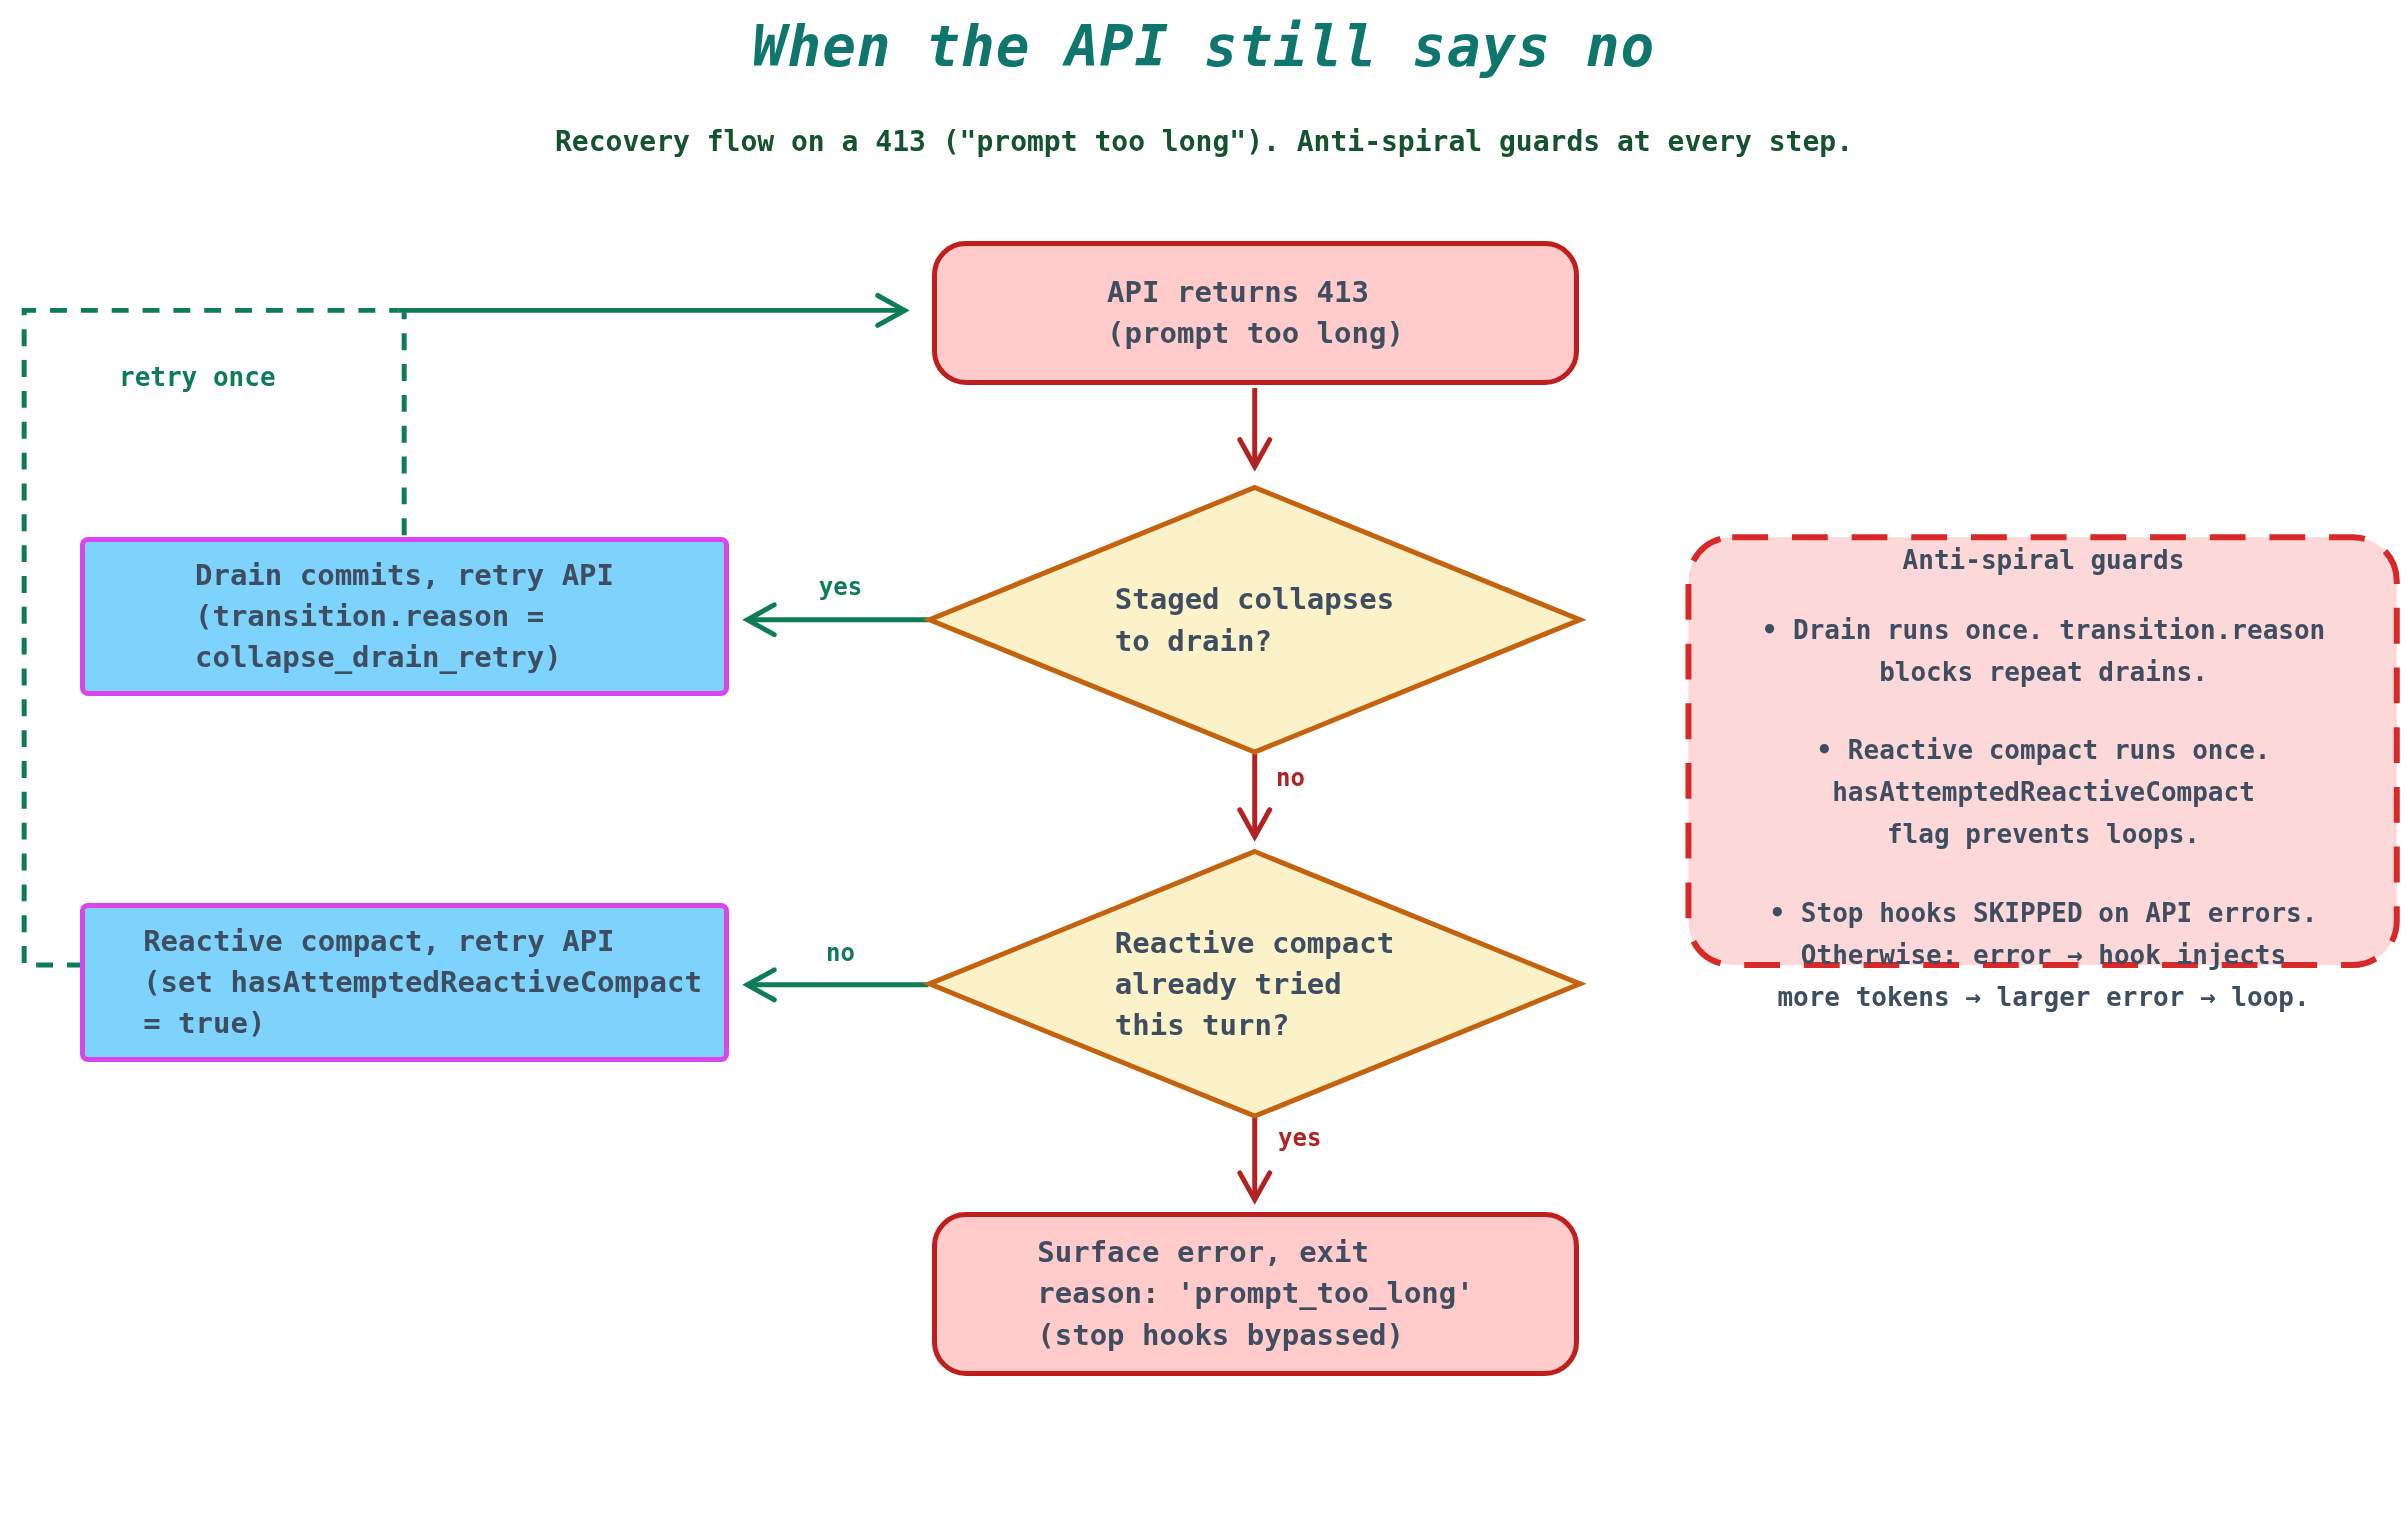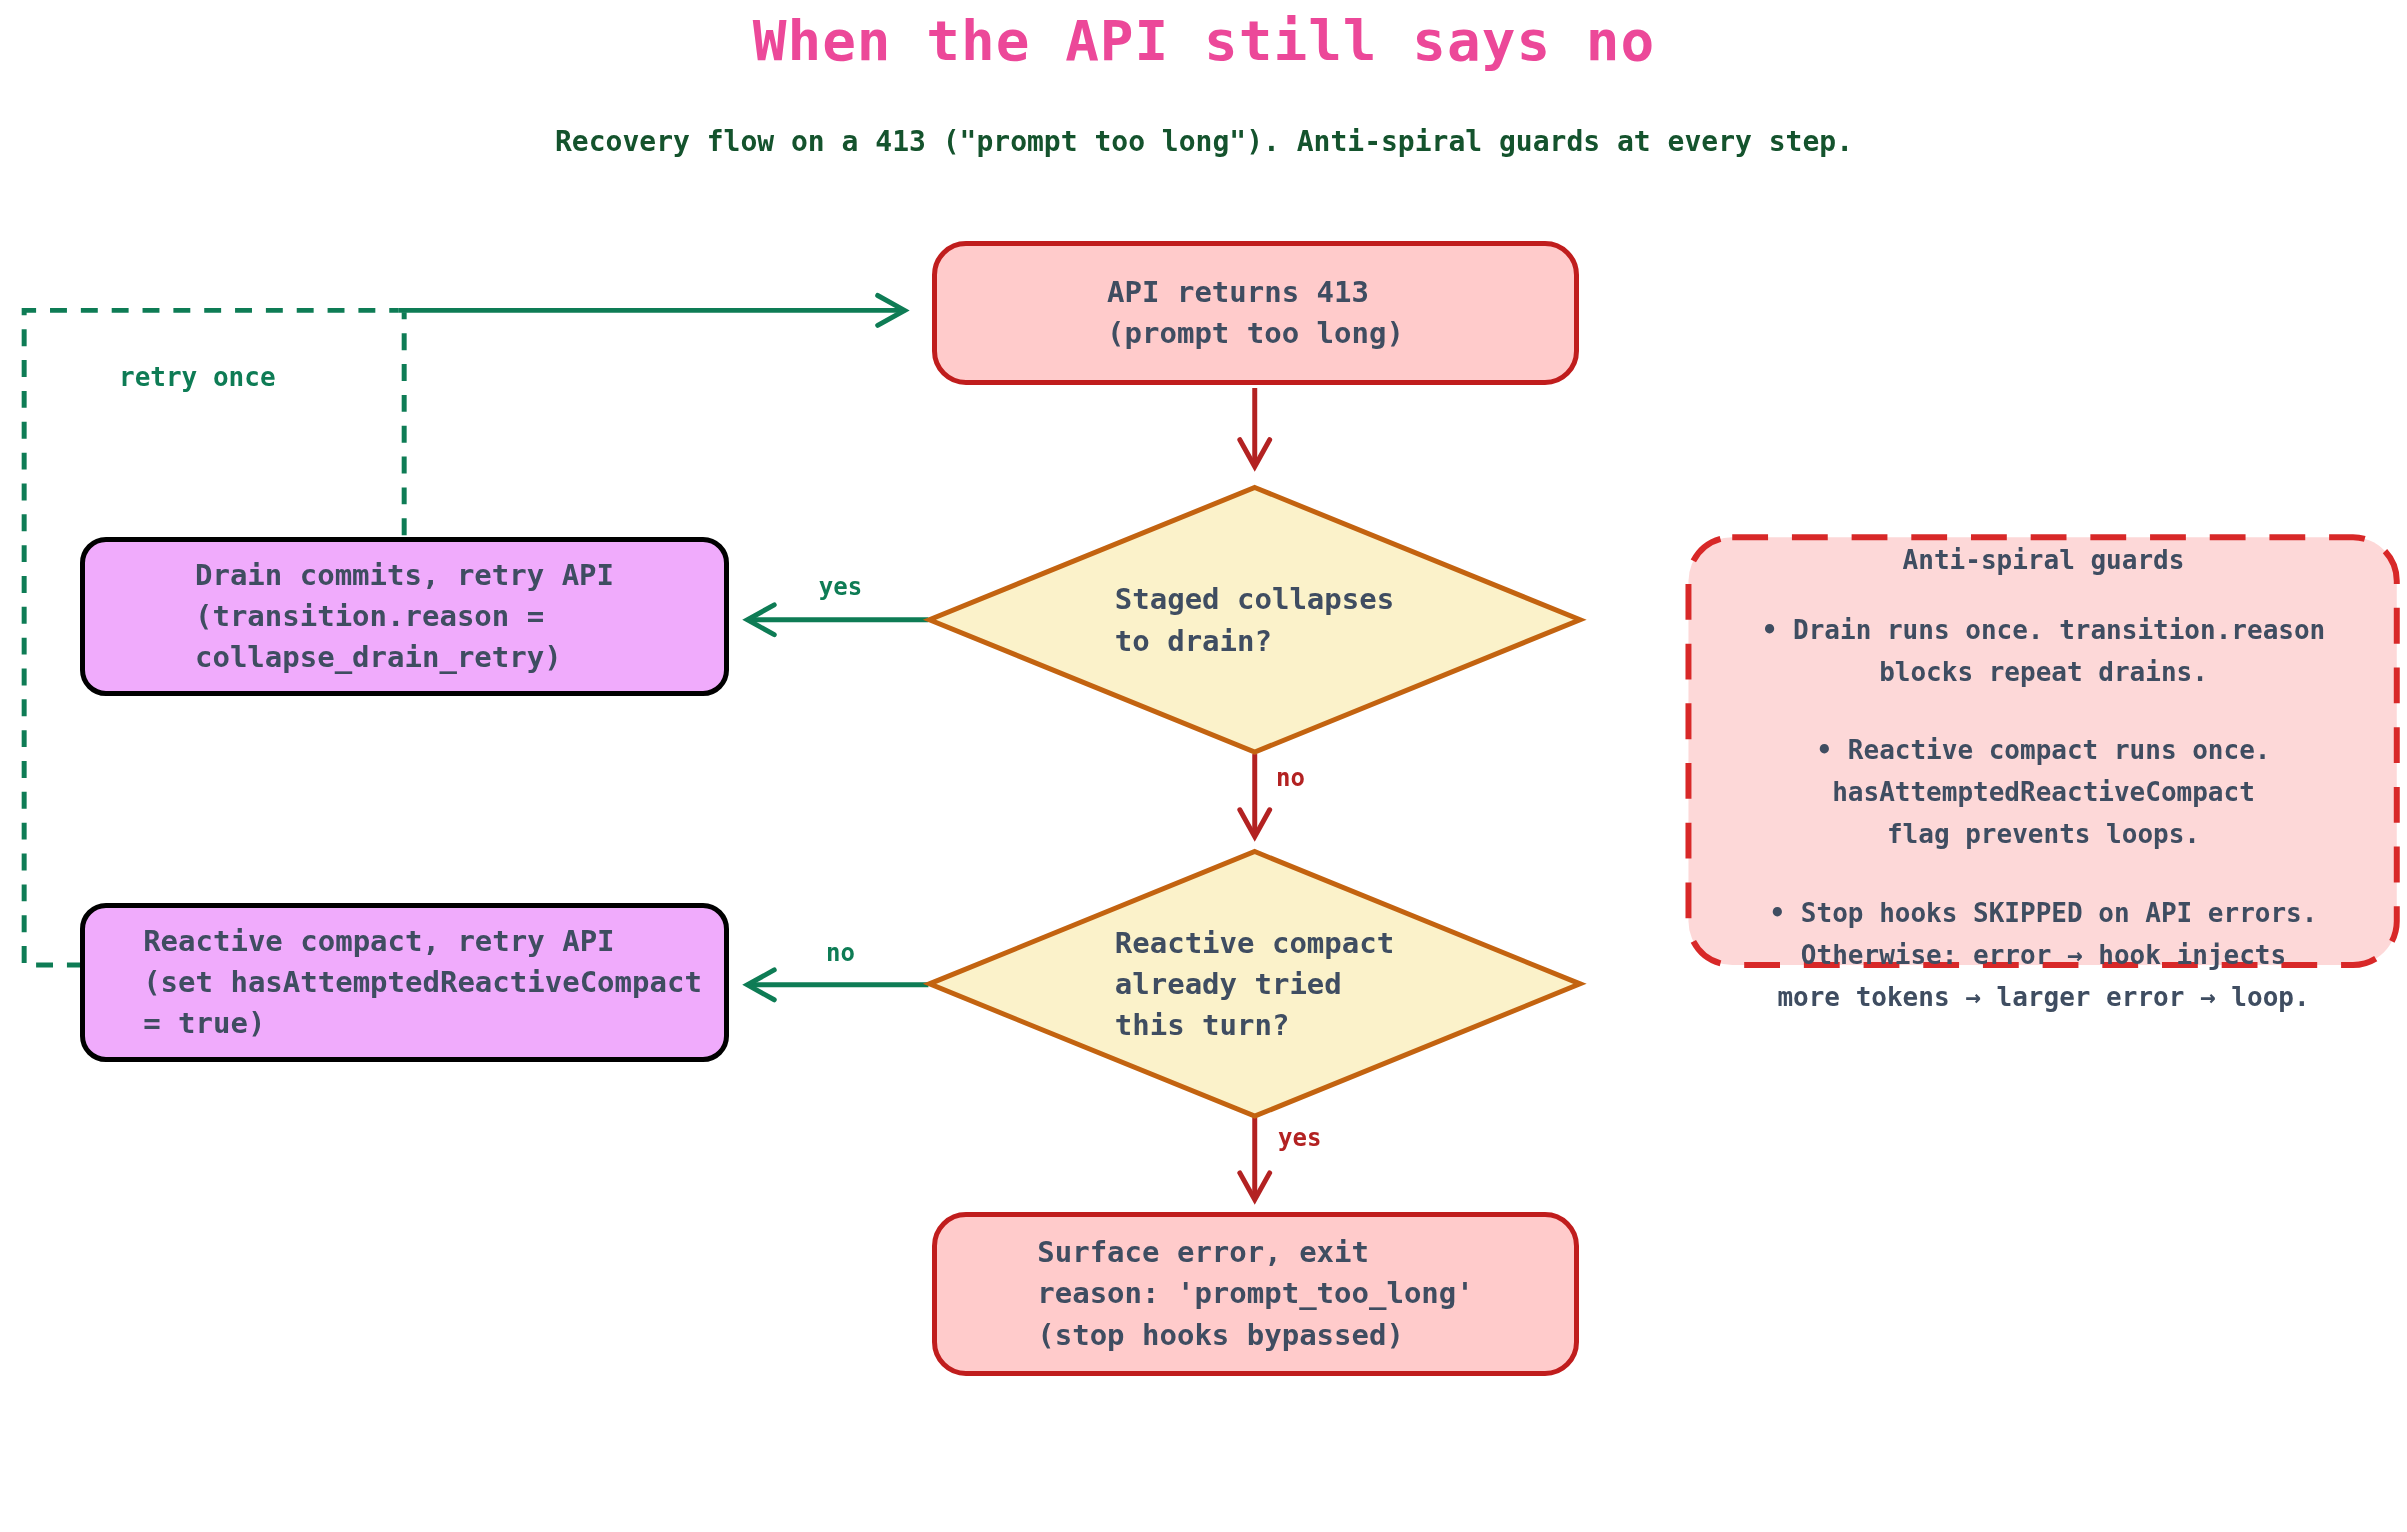--- a/index.html
+++ b/index.html
@@ -8,25 +8,26 @@
     width: 2408px;
     height: 1532px;
     background: #ffffff;
     font-family: "DejaVu Sans Mono", monospace;
     overflow: hidden;
   }
   .abs { position: absolute; }
   .center-text { left: 0; width: 2408px; text-align: center; }
 
   .title {
-    top: 8px;
+    top: 14px;
     font-size: 56px;
     font-weight: 700;
-    color: #ec4899;
+    color: #0f766e;
     letter-spacing: 1px;
+    font-style: italic;
   }
   .subtitle {
     top: 125px;
     font-size: 28px;
     font-weight: 700;
     color: #14532d;
   }
   .caption {
     top: 1455px;
     font-size: 29px;
@@ -42,21 +43,21 @@
     justify-content: center;
     text-align: left;
     white-space: pre-line;
     font-size: 29px;
     font-weight: 700;
     line-height: 1.42;
     color: #3f4d61;
     box-sizing: border-box;
   }
   .box-red   { background: #ffcbcb; border: 5px solid #c01d1d; border-radius: 34px; }
-  .box-green { background: #f0abfc; border: 5px solid #000000; border-radius: 26px; }
+  .box-green { background: #7dd3fc; border: 5px solid #d946ef; border-radius: 8px; }
   .diamond-label { background: transparent; }
 
   .edge-label {
     font-size: 24px;
     font-weight: 700;
     white-space: nowrap;
   }
   .edge-green { color: #0e7c55; }
   .edge-red   { color: #b32222; }
   .retry-label { font-size: 26px; font-weight: 700; color: #0e7c55; }

